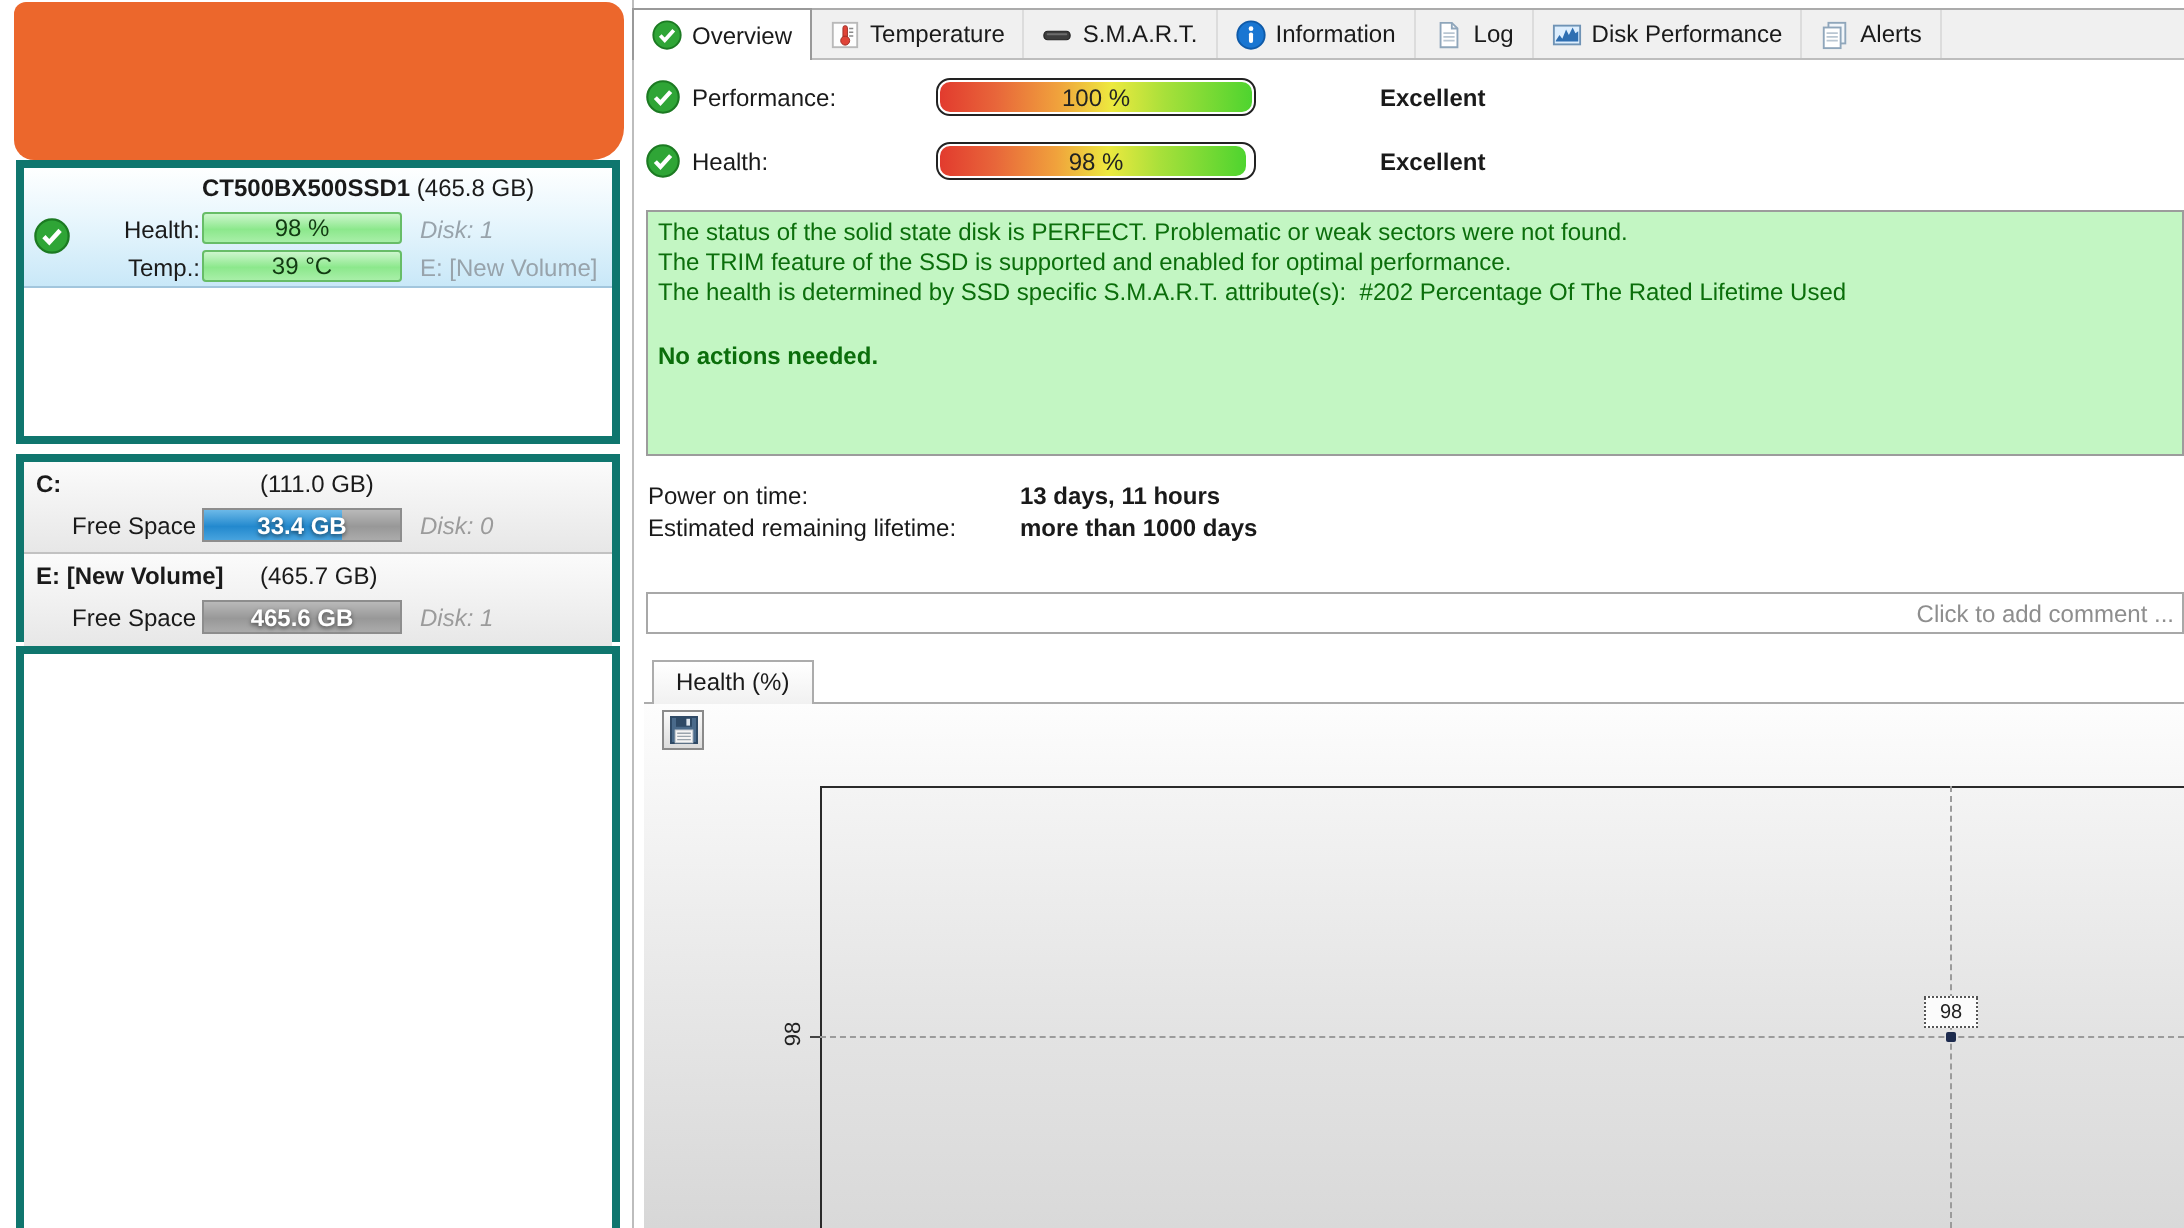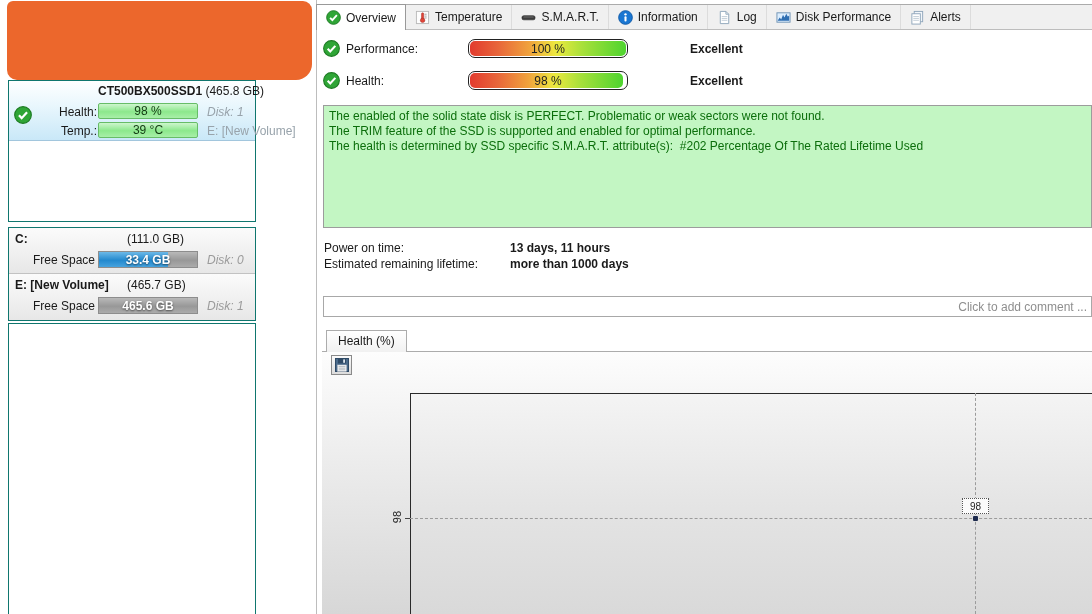--- a/index.html
+++ b/index.html
@@ -2,21 +2,21 @@
 <html><head>
 <meta charset="utf-8">
 <style>
   * { margin:0; padding:0; box-sizing:border-box; }
   html,body { width:1092px; height:614px; overflow:hidden; background:#fff;
     font-family:"Liberation Sans", sans-serif; font-size:12px; color:#1a1a1a; }
   .app { position:absolute; left:0; top:0; width:1092px; height:614px; }
 
   
   .sidebar { position:absolute; left:0; top:0; width:317px; height:614px; background:#fff; border-right:1px solid #bdbdbd; }
-  .sbox { position:absolute; left:8px; width:248px; border:1px solid #0f766e; background:#fff; }
+  .sbox { position:absolute; left:8px; width:302px; border:4px solid #0f766e; background:#fff; }
   #disk-box { top:80px; height:142px; }
   #part-box { top:227px; height:94px; }
   #empty-box { top:323px; height:300px; }
   .redaction { position:absolute; left:7px; top:1px; width:305px; height:79px; background:#ec672c;
     border-radius:6px 9px 16px 10px; z-index:6; }
 
   .disk-entry { position:relative; height:60px; border-bottom:1px solid #a2c6dd;
     background:linear-gradient(180deg,#feffff 0%,#eaf7fd 40%,#c9e8f8 100%); }
   .disk-title { position:absolute; left:89px; top:3px; white-space:nowrap; }
   .disk-title b { font-weight:bold; }
@@ -226,23 +226,24 @@
       </svg>
       <span class="ov-label">Health:</span>
       <div class="meter">
         <div class="meter-fill" style="width: 98%;"></div>
         <div class="meter-text">98 %</div>
       </div>
       <span class="rating">Excellent</span>
     </div>
 
     <div class="status-box">
-      <div>The enabled of the solid state disk is PERFECT. Problematic or weak sectors were not found.</div>
+      <div>The status of the solid state disk is PERFECT. Problematic or weak sectors were not found.</div>
       <div>The TRIM feature of the SSD is supported and enabled for optimal performance.</div>
       <div>The health is determined by SSD specific S.M.A.R.T. attribute(s):  #202 Percentage Of The Rated Lifetime Used</div>
+      <div class="status-action">No actions needed.</div>
     </div>
 
     <div class="stat-row" style="top:241px;">
       <span class="stat-label">Power on time:</span>
       <span class="stat-value">13 days, 11 hours</span>
     </div>
     <div class="stat-row" style="top:257px;">
       <span class="stat-label">Estimated remaining lifetime:</span>
       <span class="stat-value">more than 1000 days</span>
     </div>

